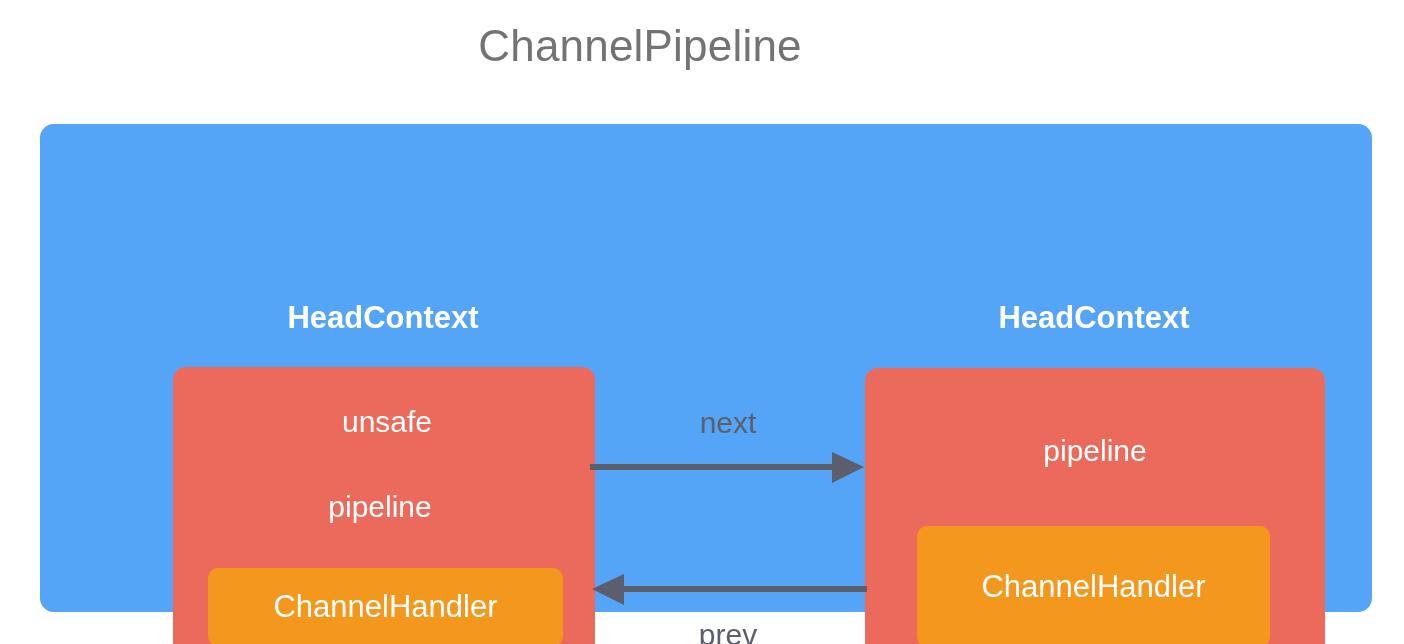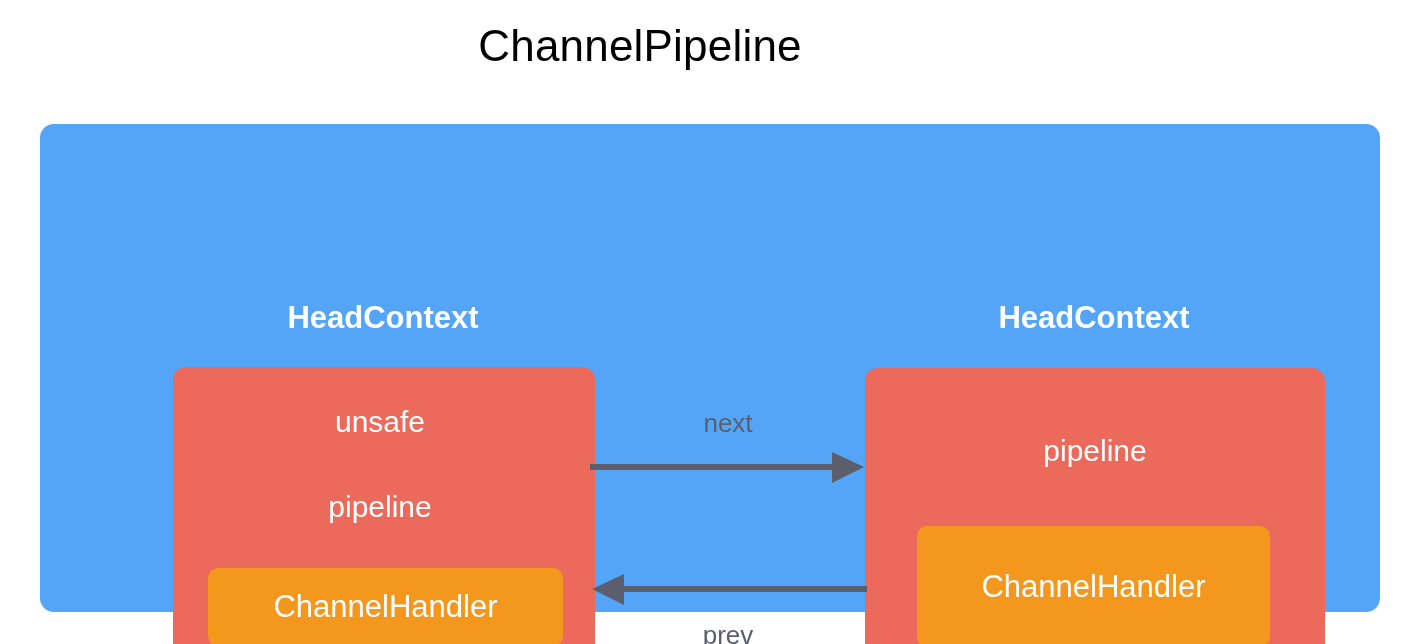--- a/index.html
+++ b/index.html
@@ -20,36 +20,35 @@
 
   
   #diagram-title {
     position: absolute;
     left: 0;
     top: 16px;
     width: 1280px;
     text-align: center;
     font-size: 44px;
     font-weight: 400;
-    color: #000000;
+    color: #737373;
     letter-spacing: 0.2px;
     line-height: 60px;
     white-space: nowrap;
   }
 
   
   #pipeline-panel {
     position: absolute;
     left: 40px;
     top: 124px;
     width: 1332px;
     height: 488px;
     background: #54a4f8;
     border-radius: 14px;
-    padding-left: 8px;
   }
 
   
   .context-heading {
     position: absolute;
     font-size: 31px;
     font-weight: bold;
     color: #ffffff;
     white-space: nowrap;
     line-height: 36px;
@@ -70,21 +69,21 @@
   
   .field-label {
     position: absolute;
     font-size: 30px;
     font-weight: 400;
     color: #ffffff;
     white-space: nowrap;
     line-height: 34px;
     text-align: center;
   }
-  #head-field-unsafe   { left: 190px; top: 281px; width: 300px; }
+  #head-field-unsafe   { left: 197px; top: 281px; width: 300px; }
   #head-field-pipeline { left: 190px; top: 366px; width: 300px; }
   #tail-field-pipeline { left: 905px; top: 310px; width: 300px; }
 
   
   .handler-box {
     position: absolute;
     background: #f4971d;
     border-radius: 10px;
     display: flex;
     align-items: center;
@@ -103,21 +102,21 @@
   
   .arrow-svg {
     position: absolute;
     overflow: visible;
   }
   #next-arrow-svg { left: 548px; top: 328px; }
   #prev-arrow-svg { left: 548px; top: 450px; }
 
   .arrow-label {
     position: absolute;
-    font-size: 26px;
+    font-size: 30px;
     font-weight: 400;
     color: #5c5f6b;
     white-space: nowrap;
     line-height: 34px;
     text-align: center;
   }
   #next-arrow-label { left: 588px; top: 282px; width: 200px; }
   #prev-arrow-label { left: 588px; top: 494px; width: 200px; }
 </style>
 </head>

